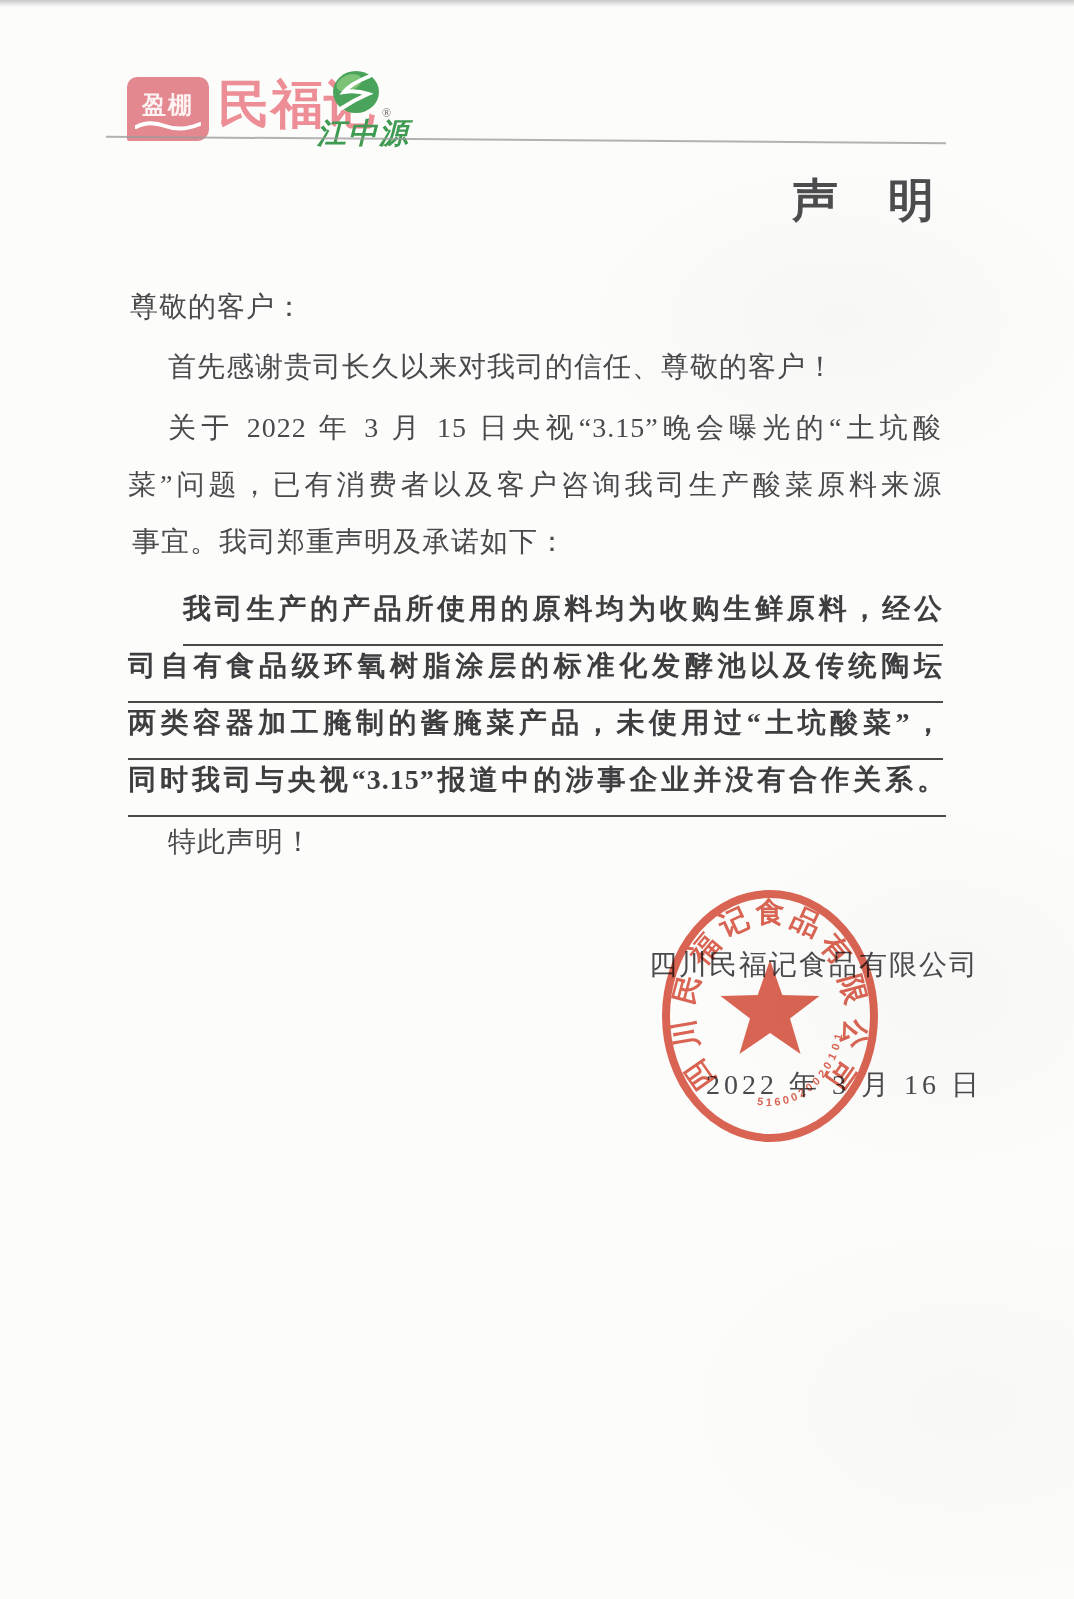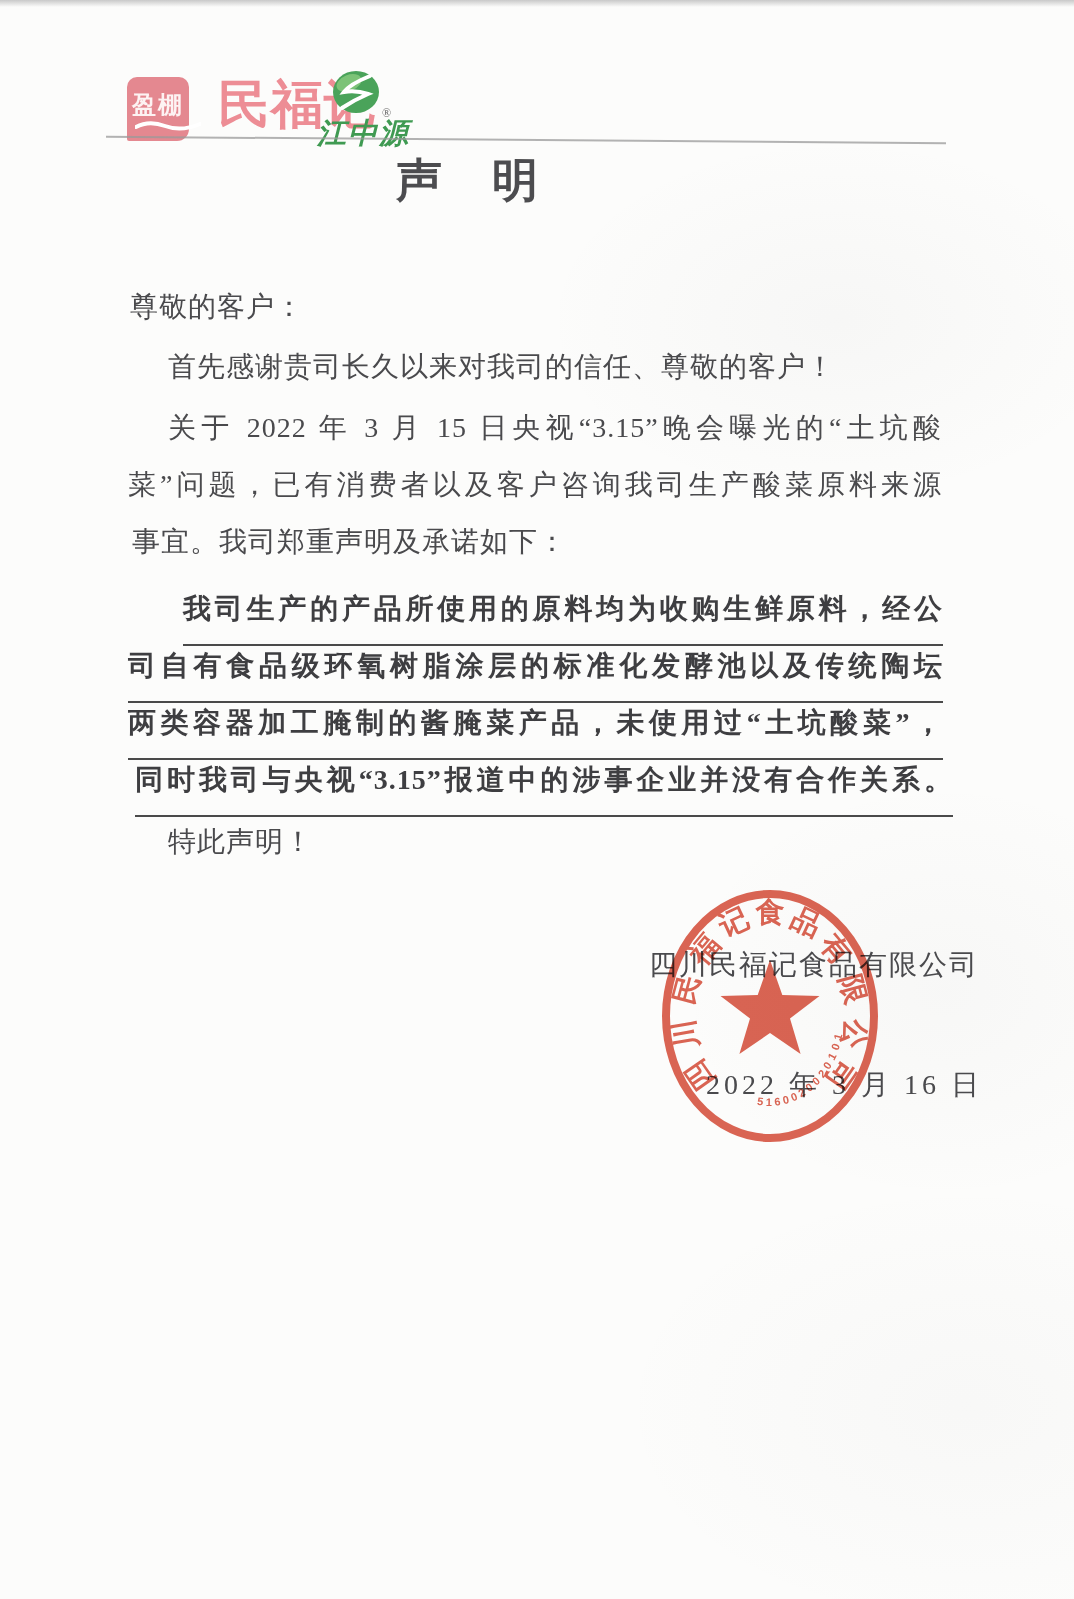--- a/index.html
+++ b/index.html
@@ -20,21 +20,21 @@
   }
   .page::before {
     content: ""; position: absolute; top: 0; left: 0; right: 0; height: 7px;
     background: linear-gradient(#c9c9c9, rgba(255,255,255,0));
   }
 
   
   .brand-header { position: absolute; top: 0; left: 0; width: 100%; height: 150px; }
 
   .yingpeng-badge {
-    position: absolute; left: 127px; top: 77px; width: 62px; height: 64px; padding-left: 36px;
+    position: absolute; left: 127px; top: 77px; width: 82px; height: 64px; padding-left: 36px;
   }
   .yingpeng-rect {
     position: absolute; inset: 0; background: #e48890; border-radius: 10px 10px 12px 2px;
   }
   .yingpeng-text {
     position: absolute; top: 12px; left: 0; width: 100%;
     text-align: center; color: #fdf3f3; font-weight: bold; font-size: 24px;
     letter-spacing: 2px; font-family: "Liberation Sans", sans-serif;
   }
   .yingpeng-wave {
@@ -57,22 +57,22 @@
   }
   .jzy-reg { position: absolute; left: 82px; top: 40px; font-size: 12px; color: #666; font-style: normal; }
 
   .header-divider {
     position: absolute; left: 106px; top: 139px; width: 840px; height: 2px;
     background: #9a9a9a; opacity: 0.75; transform: rotate(0.45deg);
   }
 
   
   .doc-title {
-    position: absolute; left: 0; top: 150px; width: 936px;
-    text-align: center; font-size: 46px; font-weight: bold; color: #4c4c4f;
+    position: absolute; left: 0; top: 170px; width: 936px;
+    text-align: right; font-size: 46px; font-weight: bold; color: #4c4c4f;
     letter-spacing: 2px;
   }
 
   
   .line {
     position: absolute; font-size: 28px; color: #4a4a4d;
     letter-spacing: 1px; white-space: nowrap; line-height: 34px;
   }
   .just {
     white-space: normal; text-align: justify; text-align-last: justify;
@@ -83,21 +83,21 @@
   }
 
   .salutation   { left: 130px; top: 290px; }
   .p1           { left: 168px; top: 350px; }
   .p2l1         { left: 168px; top: 411px; width: 774px; }
   .p2l2         { left: 128px; top: 468px; width: 814px; }
   .p2l3         { left: 132px; top: 525px; }
   .d1           { left: 183px; top: 592px; width: 760px; }
   .d2           { left: 128px; top: 649px; width: 815px; }
   .d3           { left: 128px; top: 706px; width: 815px; }
-  .d4           { left: 135px; top: 763px; width: 818px; }
+  .d4           { left: 128px; top: 763px; width: 818px; }
   .closing      { left: 168px; top: 825px; }
   .signature    { left: 624px; top: 948px; letter-spacing: 2px; margin-left: 25px; }
   .dateline     { left: 706px; top: 1068px; letter-spacing: 4px; }
 
   
   .company-seal {
     position: absolute; left: 652px; top: 880px; width: 236px; height: 272px;
     mix-blend-mode: multiply; opacity: 0.88; pointer-events: none;
   }
   .seal-ring { fill: none; stroke: #d8503c; stroke-width: 8; }

